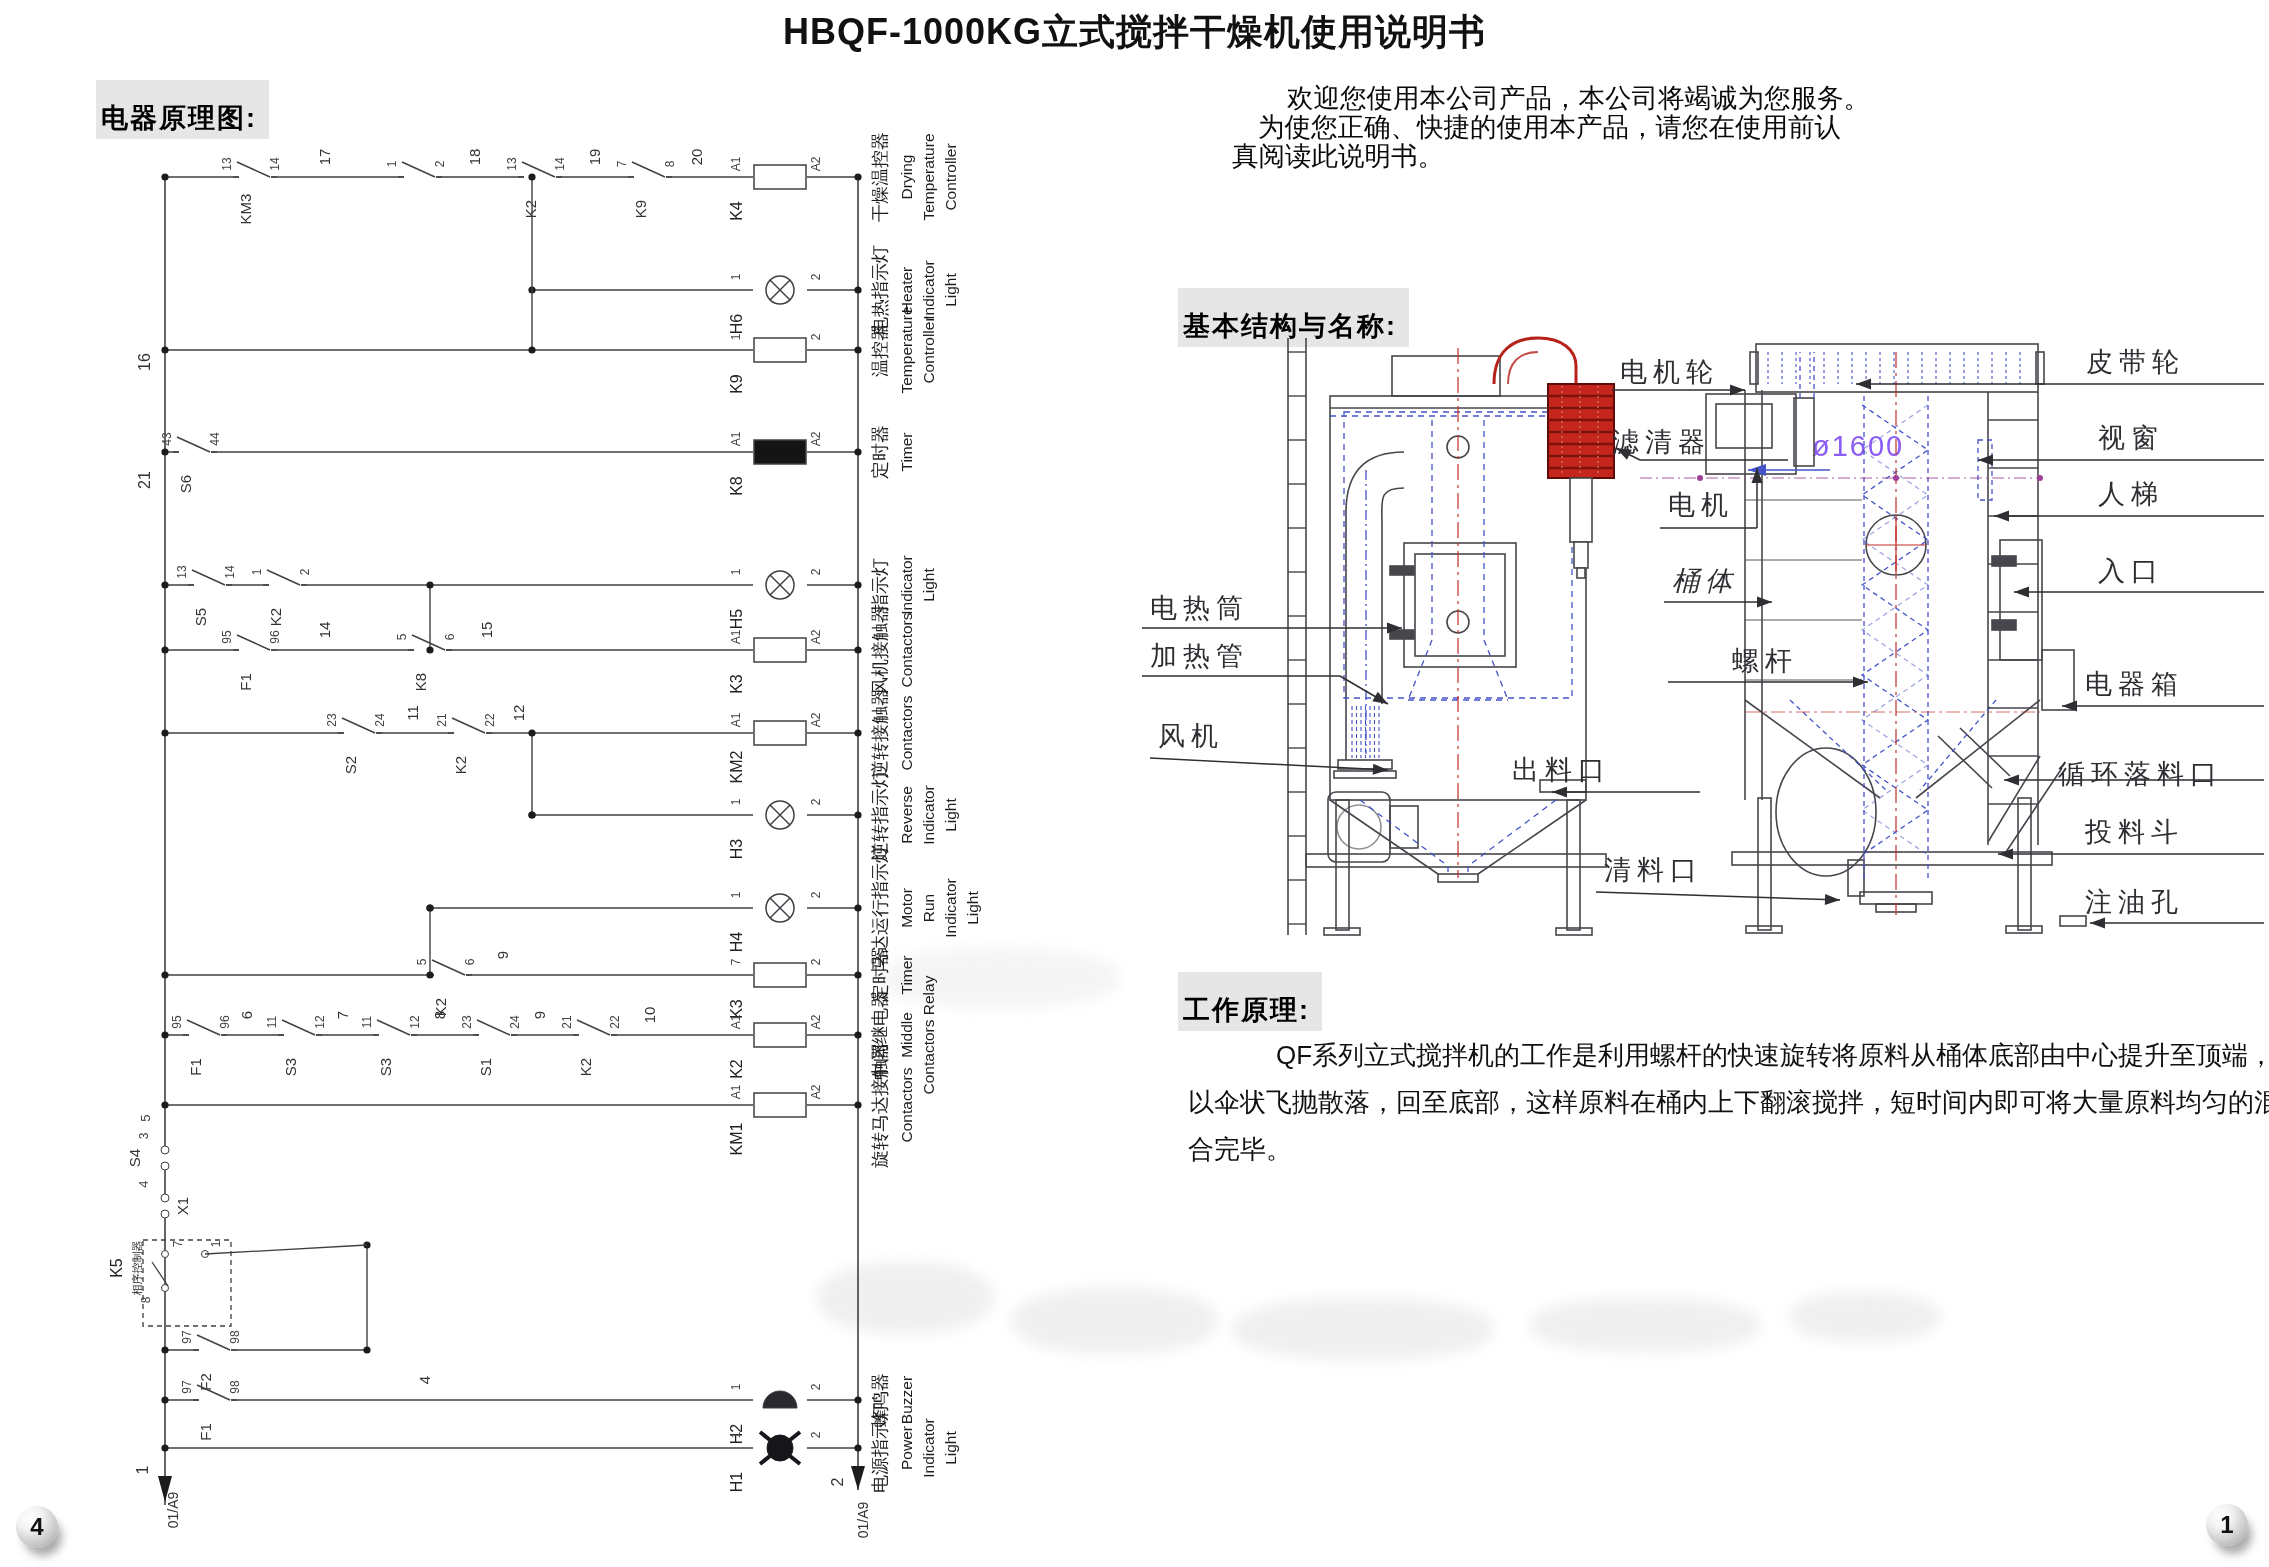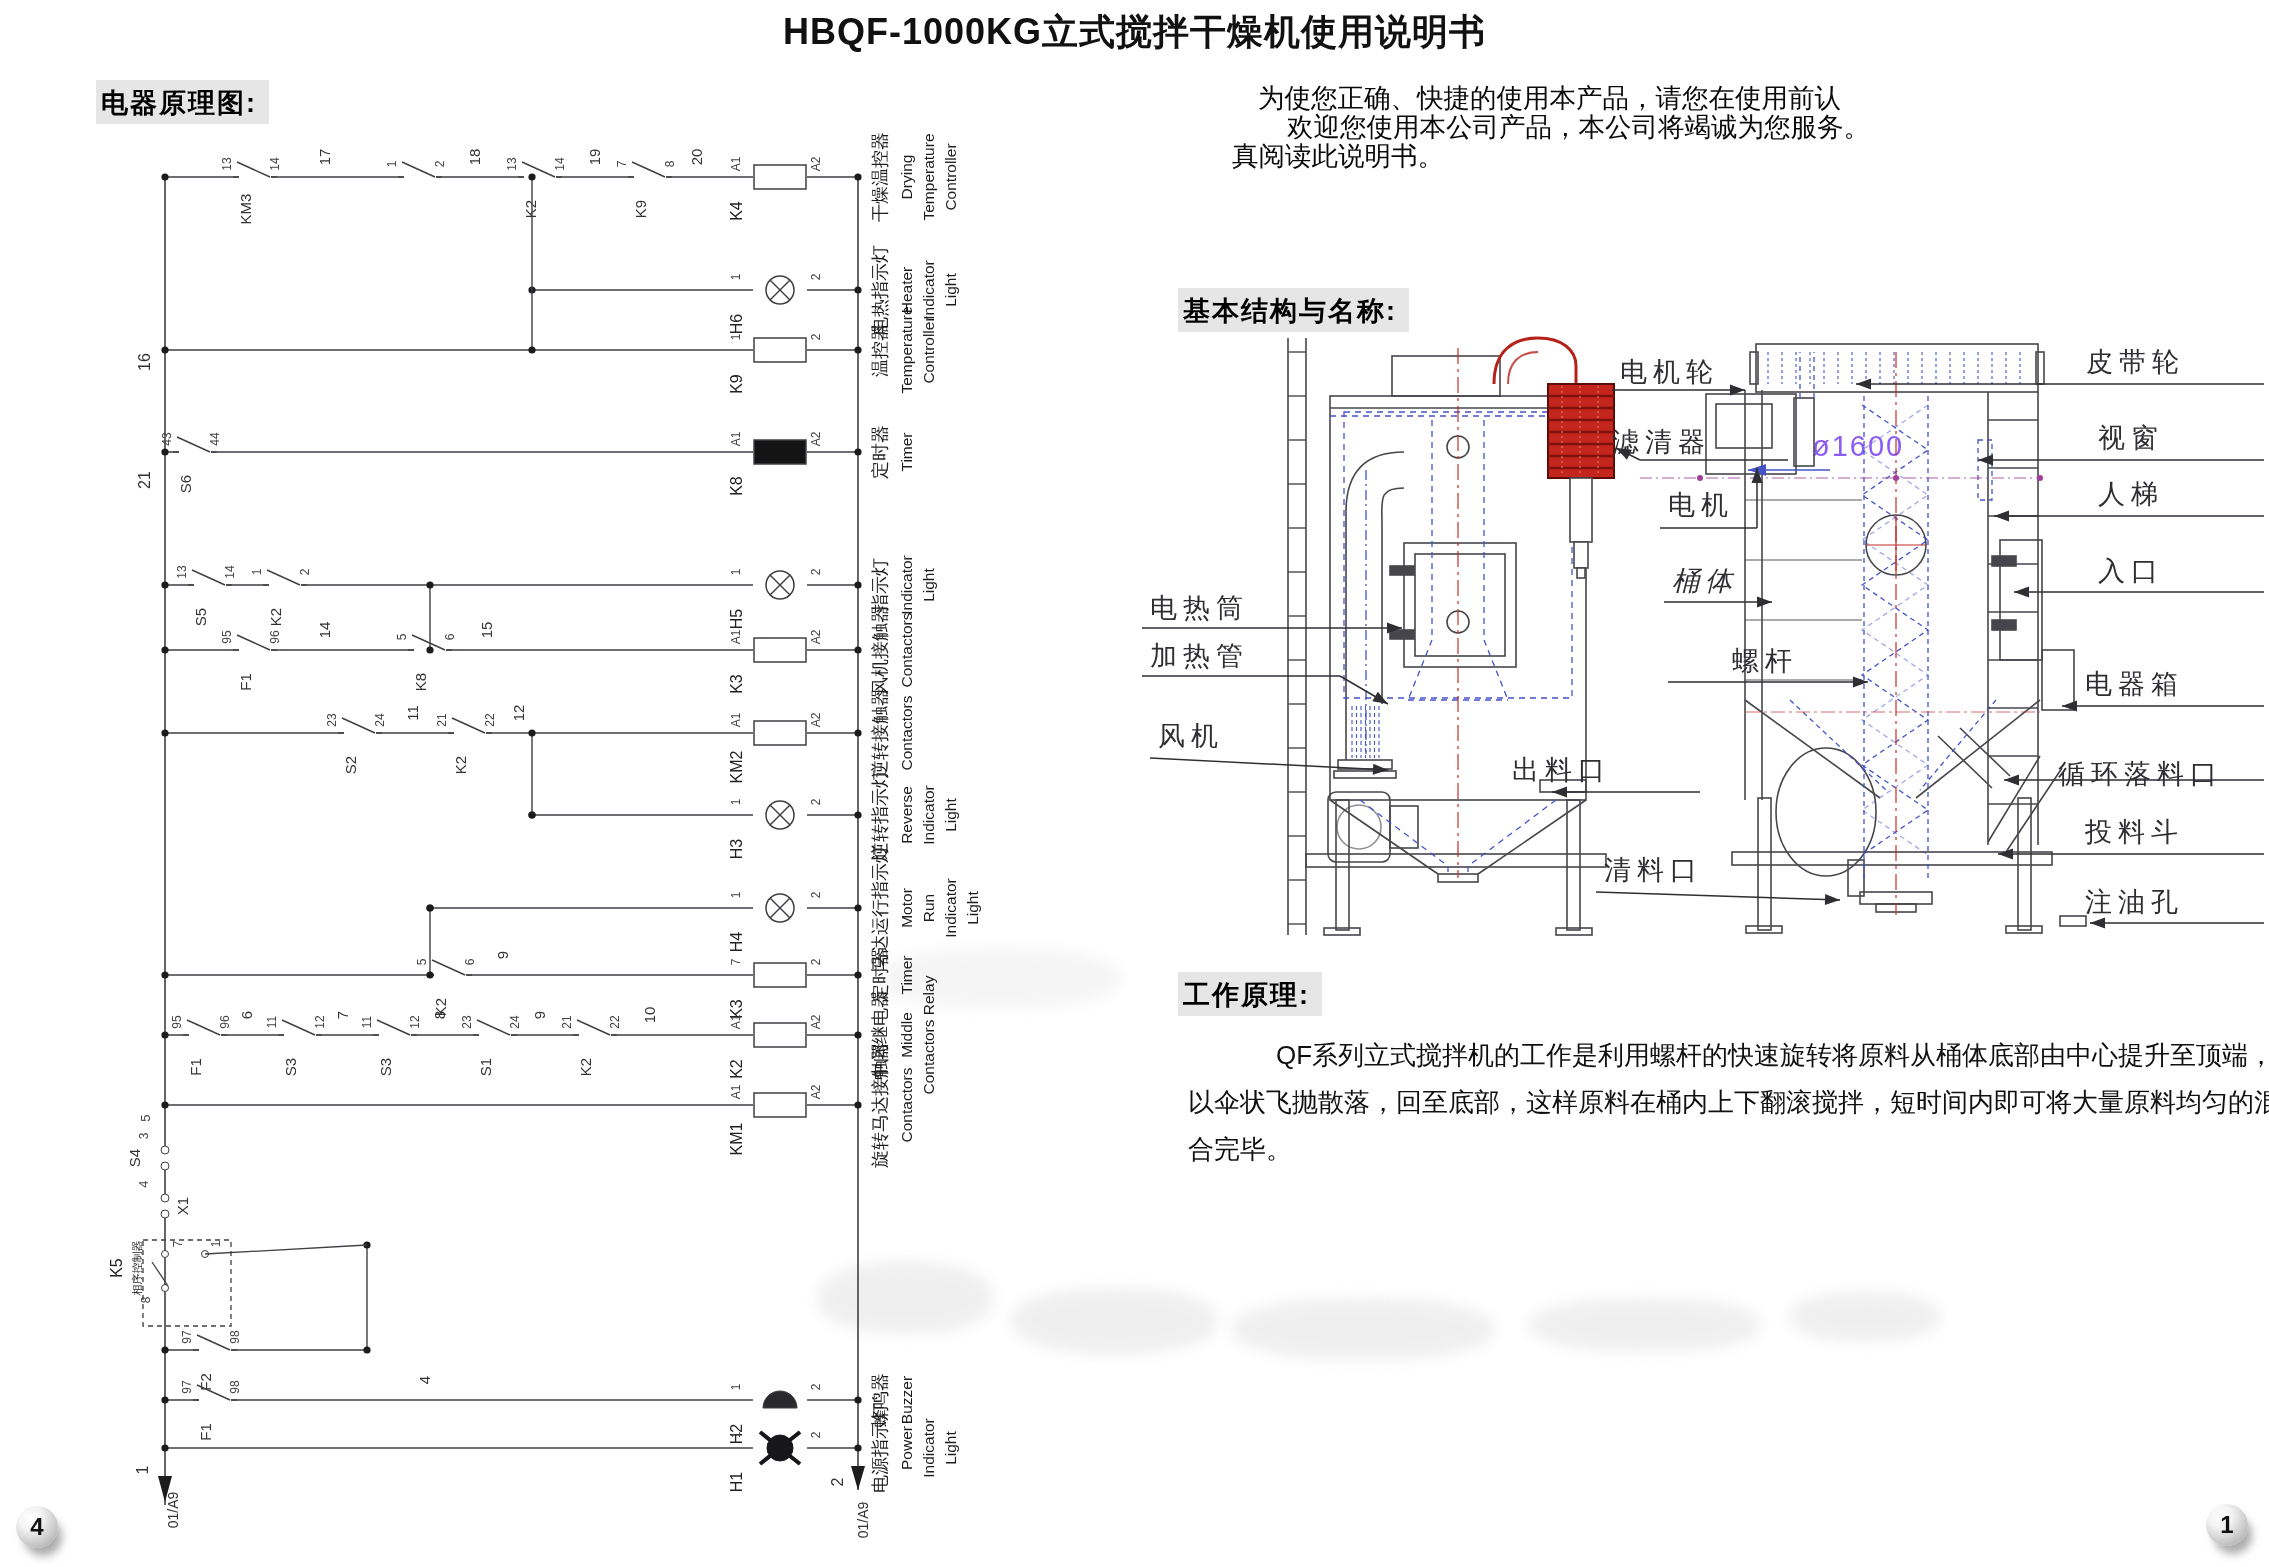--- a/index.html
+++ b/index.html
@@ -1,21 +1,21 @@
 <!DOCTYPE html>
 <html><head>
 <meta charset="utf-8">
 <style>
   html,body{margin:0;padding:0;background:#888;}
   .page{position:relative;width:2269px;height:1567px;background:#ffffff;overflow:hidden;
         font-family:"Liberation Sans","DejaVu Sans",sans-serif;color:#111;}
   .title{position:absolute;left:0;top:8px;width:2269px;text-align:center;
          font-size:36px;font-weight:bold;letter-spacing:1px;}
   .sec-head{position:absolute;display:inline-block;background:#e6e6e6;color:#000;
-            font-size:27px;font-weight:bold;padding:5px 12px 3px 5px;letter-spacing:2px;}
+            font-size:27px;font-weight:bold;padding:20px 12px 3px 5px;letter-spacing:2px;}
   .welcome{position:absolute;left:1232px;top:84px;font-size:26.5px;line-height:29px;color:#0a0a0a;}
   .welcome div{white-space:nowrap;}
   .principle{position:absolute;left:1188px;top:1032px;width:1075px;font-size:26px;line-height:47px;color:#101010;}
   .principle div{white-space:nowrap;}
   .callout{position:absolute;font-size:27px;color:#2e2e33;white-space:nowrap;letter-spacing:6px;}
   .dim-label{position:absolute;font-size:29px;color:#8b5cf6;letter-spacing:2px;}
   #overlay{position:absolute;left:0;top:0;}
   .ball{position:absolute;width:42px;height:42px;border-radius:50%;
         background:radial-gradient(circle at 34% 28%, #ffffff 0%, #f2f2f2 30%, #c9c9c9 65%, #9e9e9e 100%);
         box-shadow:6px 10px 8px -2px rgba(90,90,90,.5);
@@ -26,22 +26,22 @@
 </head>
 <body>
 
 <div class="page">
 
   <div class="title">HBQF-1000KG立式搅拌干燥机使用说明书</div>
 
   <div class="sec-head" style="left:96px;top:80px;">电器原理图:</div>
 
   <div class="welcome">
+    <div style="padding-left:55px">欢迎您使用本公司产品，本公司将竭诚为您服务。</div>
     <div style="padding-left:26px">为使您正确、快捷的使用本产品，请您在使用前认</div>
-    <div style="padding-left:55px">欢迎您使用本公司产品，本公司将竭诚为您服务。</div>
     <div>真阅读此说明书。</div>
   </div>
 
   <div class="sec-head" style="left:1178px;top:288px;">基本结构与名称:</div>
 
   <div class="sec-head" style="left:1178px;top:972px;">工作原理:</div>
 
   <div class="principle">
     <div style="text-indent:88px">QF系列立式搅拌机的工作是利用螺杆的快速旋转将原料从桶体底部由中心提升至顶端，再</div>
     <div>以伞状飞抛散落，回至底部，这样原料在桶内上下翻滚搅拌，短时间内即可将大量原料均匀的混</div>

